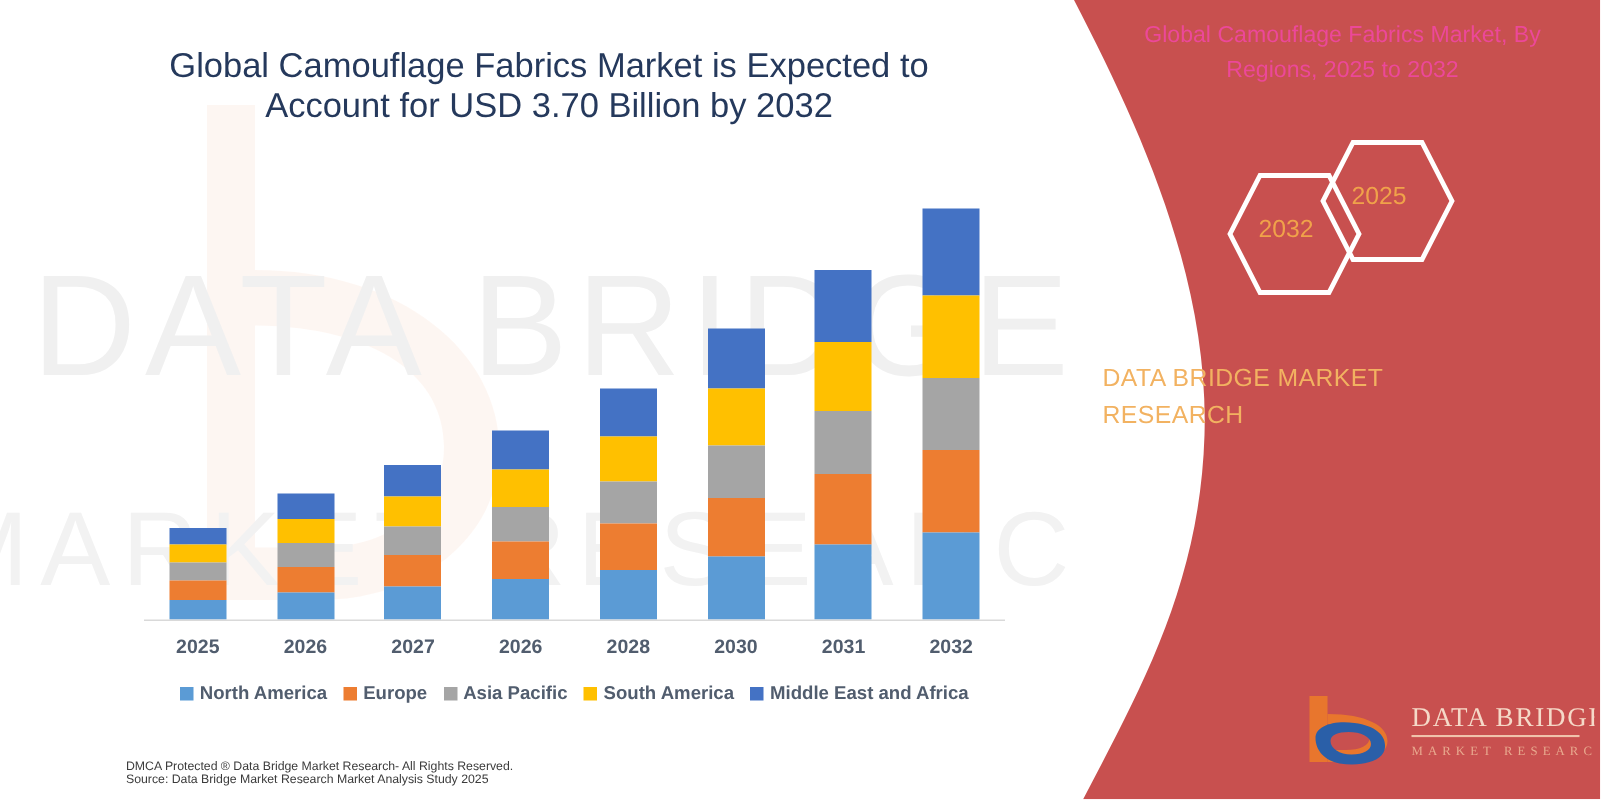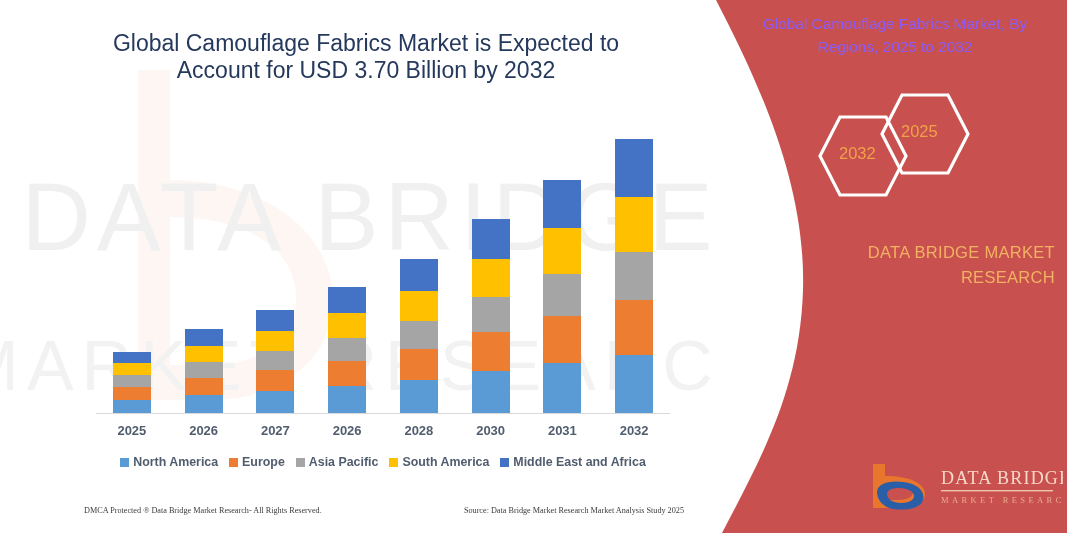--- a/index.html
+++ b/index.html
@@ -153,21 +153,22 @@
   
   .footer {
     position: absolute;
     left: 84px;
     top: 506px;
     width: 600px;
     display: flex;
     justify-content: space-between;
     font-size: 8.2px;
     color: #3b3b3b;
-    font-family: Liberation Serif, serif;
+    font-family: Liberation Sans, sans-serif;
+    flex-direction: column;
   }
 
   
   .right-panel {
     position: absolute;
     left: 0;
     top: 0;
     width: 1067px;
     height: 533px;
     pointer-events: none;
@@ -180,21 +181,21 @@
     height: 533px;
   }
   .right-title {
     position: absolute;
     left: 0;
     top: 12px;
     width: 320px;
     text-align: center;
     font-size: 15.4px;
     line-height: 23px;
-    color: #8b5cf6;
+    color: #ec4899;
   }
   .hex-wrap {
     position: absolute;
     left: 82px;
     top: 92px;
     width: 160px;
     height: 105px;
   }
   .hex {
     position: absolute;
@@ -203,21 +204,21 @@
     position: absolute;
     font-size: 16.5px;
     color: #f0a24a;
     font-family: "Liberation Sans", sans-serif;
   }
   .brand-name {
     position: absolute;
     left: 0;
     top: 240px;
     width: 320px;
-    text-align: right;
+    text-align: left;
     font-size: 16.5px;
     line-height: 25px;
     color: #f2b261;
     letter-spacing: 0.3px;
   }
   .logo {
     position: absolute;
     left: 128px;
     top: 458px;
     width: 200px;

